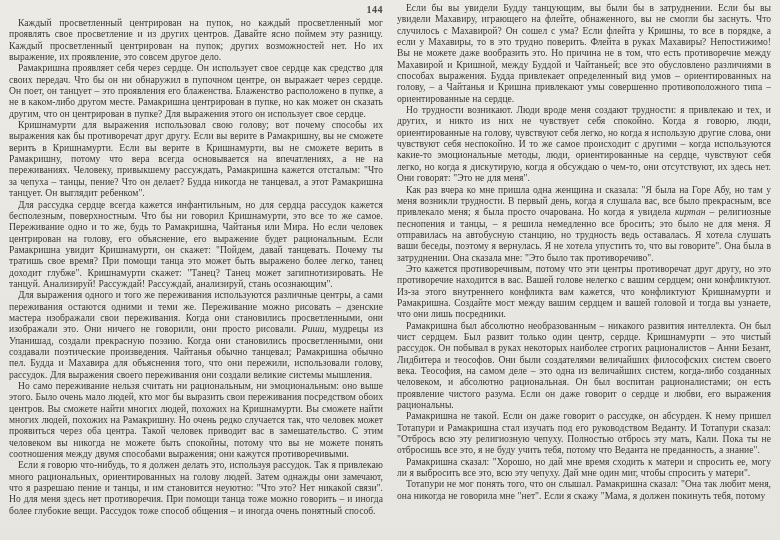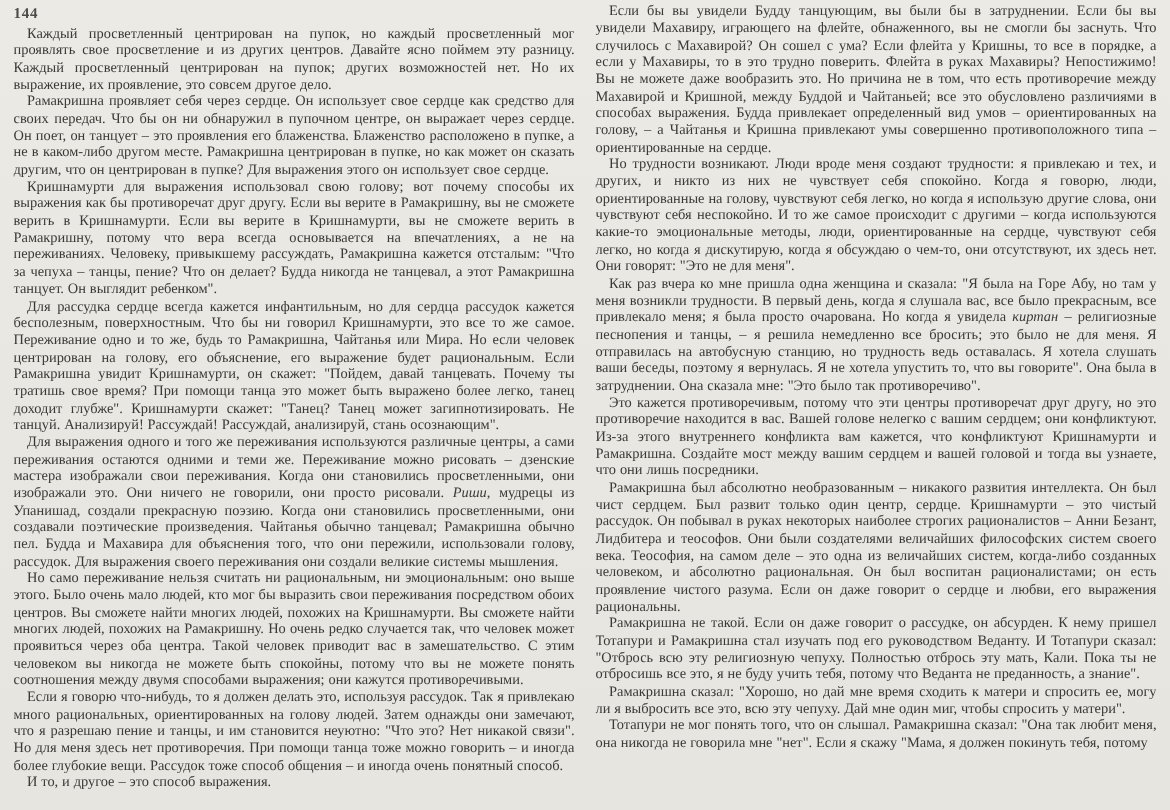--- a/index.html
+++ b/index.html
@@ -25,21 +25,21 @@
     width: 390px;
     height: 540px;
     padding: 2px 7px 4px 9px;
     display: flex;
     flex-direction: column;
   }
   .page.right {
     padding: 2px 9px 4px 7px;
   }
   .page-number {
-    text-align: left;
+    text-align: right;
     font-size: 10px;
     font-weight: bold;
     letter-spacing: 0.5px;
     color: #4c4b48;
     height: 15px;
     line-height: 15px;
     flex: 0 0 auto;
   }
   .page-body {
     flex: 1 1 auto;
@@ -68,21 +68,20 @@
   <div class="page left">
     <div class="page-number">144</div>
     <div class="page-body">
         <p>Каждый просветленный центрирован на пупок, но каждый просветленный мог проявлять свое просветление и из других центров. Давайте ясно поймем эту разницу. Каждый просветленный центрирован на пупок; других возможностей нет. Но их выражение, их проявление, это совсем другое дело.</p>
         <p>Рамакришна проявляет себя через сердце. Он использует свое сердце как средство для своих передач. Что бы он ни обнаружил в пупочном центре, он выражает через сердце. Он поет, он танцует – это проявления его блаженства. Блаженство расположено в пупке, а не в каком-либо другом месте. Рамакришна центрирован в пупке, но как может он сказать другим, что он центрирован в пупке? Для выражения этого он использует свое сердце.</p>
         <p>Кришнамурти для выражения использовал свою голову; вот почему способы их выражения как бы противоречат друг другу. Если вы верите в Рамакришну, вы не сможете верить в Кришнамурти. Если вы верите в Кришнамурти, вы не сможете верить в Рамакришну, потому что вера всегда основывается на впечатлениях, а не на переживаниях. Человеку, привыкшему рассуждать, Рамакришна кажется отсталым: "Что за чепуха – танцы, пение? Что он делает? Будда никогда не танцевал, а этот Рамакришна танцует. Он выглядит ребенком".</p>
         <p>Для рассудка сердце всегда кажется инфантильным, но для сердца рассудок кажется бесполезным, поверхностным. Что бы ни говорил Кришнамурти, это все то же самое. Переживание одно и то же, будь то Рамакришна, Чайтанья или Мира. Но если человек центрирован на голову, его объяснение, его выражение будет рациональным. Если Рамакришна увидит Кришнамурти, он скажет: "Пойдем, давай танцевать. Почему ты тратишь свое время? При помощи танца это может быть выражено более легко, танец доходит глубже". Кришнамурти скажет: "Танец? Танец может загипнотизировать. Не танцуй. Анализируй! Рассуждай! Рассуждай, анализируй, стань осознающим".</p>
         <p>Для выражения одного и того же переживания используются различные центры, а сами переживания остаются одними и теми же. Переживание можно рисовать – дзенские мастера изображали свои переживания. Когда они становились просветленными, они изображали это. Они ничего не говорили, они просто рисовали. <i>Риши</i>, мудрецы из Упанишад, создали прекрасную поэзию. Когда они становились просветленными, они создавали поэтические произведения. Чайтанья обычно танцевал; Рамакришна обычно пел. Будда и Махавира для объяснения того, что они пережили, использовали голову, рассудок. Для выражения своего переживания они создали великие системы мышления.</p>
         <p>Но само переживание нельзя считать ни рациональным, ни эмоциональным: оно выше этого. Было очень мало людей, кто мог бы выразить свои переживания посредством обоих центров. Вы сможете найти многих людей, похожих на Кришнамурти. Вы сможете найти многих людей, похожих на Рамакришну. Но очень редко случается так, что человек может проявиться через оба центра. Такой человек приводит вас в замешательство. С этим человеком вы никогда не можете быть спокойны, потому что вы не можете понять соотношения между двумя способами выражения; они кажутся противоречивыми.</p>
         <p>Если я говорю что-нибудь, то я должен делать это, используя рассудок. Так я привлекаю много рациональных, ориентированных на голову людей. Затем однажды они замечают, что я разрешаю пение и танцы, и им становится неуютно: "Что это? Нет никакой связи". Но для меня здесь нет противоречия. При помощи танца тоже можно говорить – и иногда более глубокие вещи. Рассудок тоже способ общения – и иногда очень понятный способ.</p>
-        <p>И то, и другое – это способ выражения.</p>
       </div>
   </div>
 
   <div class="page right">
     <div class="page-body">
         <p>Если бы вы увидели Будду танцующим, вы были бы в затруднении. Если бы вы увидели Махавиру, играющего на флейте, обнаженного, вы не смогли бы заснуть. Что случилось с Махавирой? Он сошел с ума? Если флейта у Кришны, то все в порядке, а если у Махавиры, то в это трудно поверить. Флейта в руках Махавиры? Непостижимо! Вы не можете даже вообразить это. Но причина не в том, что есть противоречие между Махавирой и Кришной, между Буддой и Чайтаньей; все это обусловлено различиями в способах выражения. Будда привлекает определенный вид умов – ориентированных на голову, – а Чайтанья и Кришна привлекают умы совершенно противоположного типа – ориентированные на сердце.</p>
         <p>Но трудности возникают. Люди вроде меня создают трудности: я привлекаю и тех, и других, и никто из них не чувствует себя спокойно. Когда я говорю, люди, ориентированные на голову, чувствуют себя легко, но когда я использую другие слова, они чувствуют себя неспокойно. И то же самое происходит с другими – когда используются какие-то эмоциональные методы, люди, ориентированные на сердце, чувствуют себя легко, но когда я дискутирую, когда я обсуждаю о чем-то, они отсутствуют, их здесь нет. Они говорят: "Это не для меня".</p>
         <p>Как раз вчера ко мне пришла одна женщина и сказала: "Я была на Горе Абу, но там у меня возникли трудности. В первый день, когда я слушала вас, все было прекрасным, все привлекало меня; я была просто очарована. Но когда я увидела <i>киртан</i> – религиозные песнопения и танцы, – я решила немедленно все бросить; это было не для меня. Я отправилась на автобусную станцию, но трудность ведь оставалась. Я хотела слушать ваши беседы, поэтому я вернулась. Я не хотела упустить то, что вы говорите". Она была в затруднении. Она сказала мне: "Это было так противоречиво".</p>
         <p>Это кажется противоречивым, потому что эти центры противоречат друг другу, но это противоречие находится в вас. Вашей голове нелегко с вашим сердцем; они конфликтуют. Из-за этого внутреннего конфликта вам кажется, что конфликтуют Кришнамурти и Рамакришна. Создайте мост между вашим сердцем и вашей головой и тогда вы узнаете, что они лишь посредники.</p>
         <p>Рамакришна был абсолютно необразованным – никакого развития интеллекта. Он был чист сердцем. Был развит только один центр, сердце. Кришнамурти – это чистый рассудок. Он побывал в руках некоторых наиболее строгих рационалистов – Анни Безант, Лидбитера и теософов. Они были создателями величайших философских систем своего века. Теософия, на самом деле – это одна из величайших систем, когда-либо созданных человеком, и абсолютно рациональная. Он был воспитан рационалистами; он есть проявление чистого разума. Если он даже говорит о сердце и любви, его выражения рациональны.</p>

